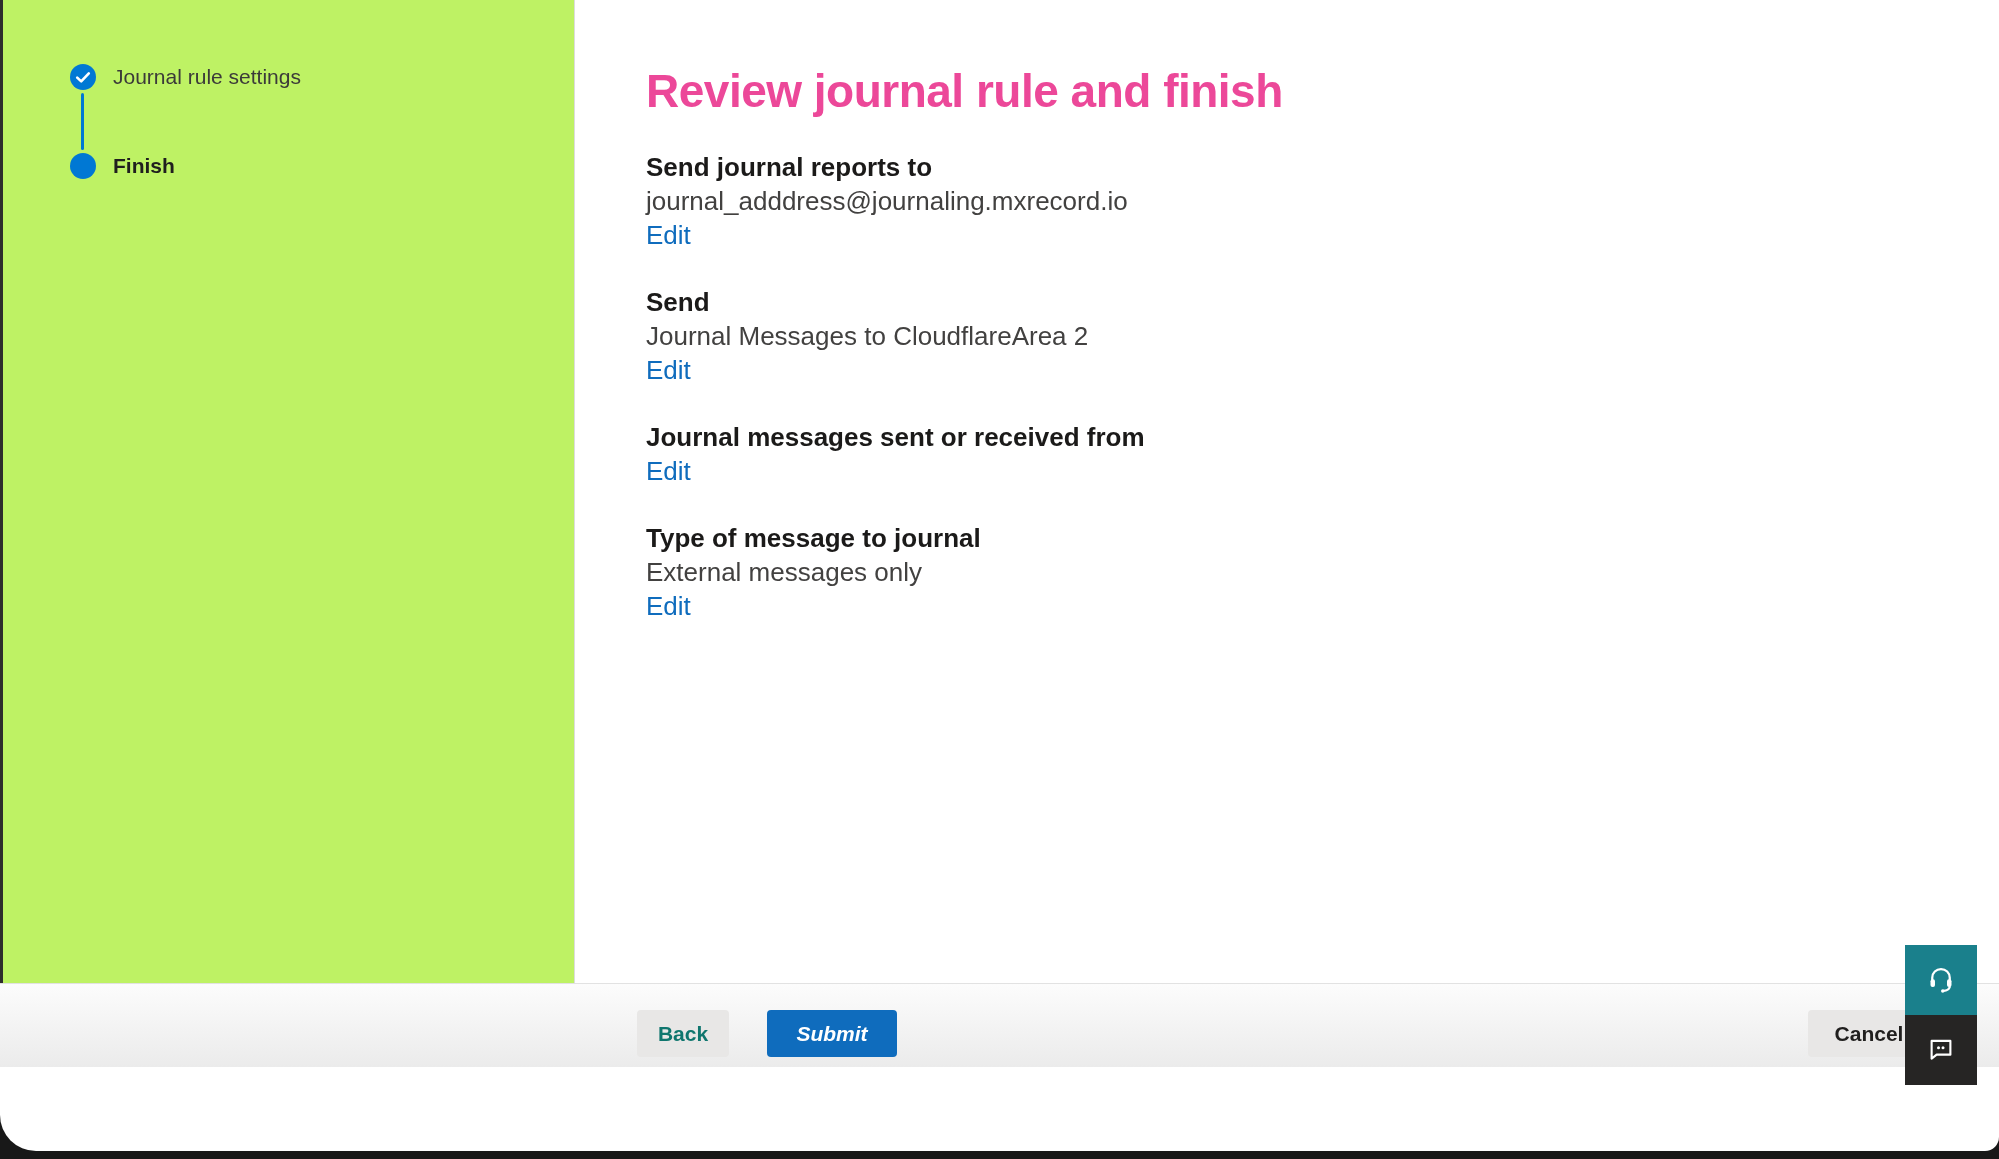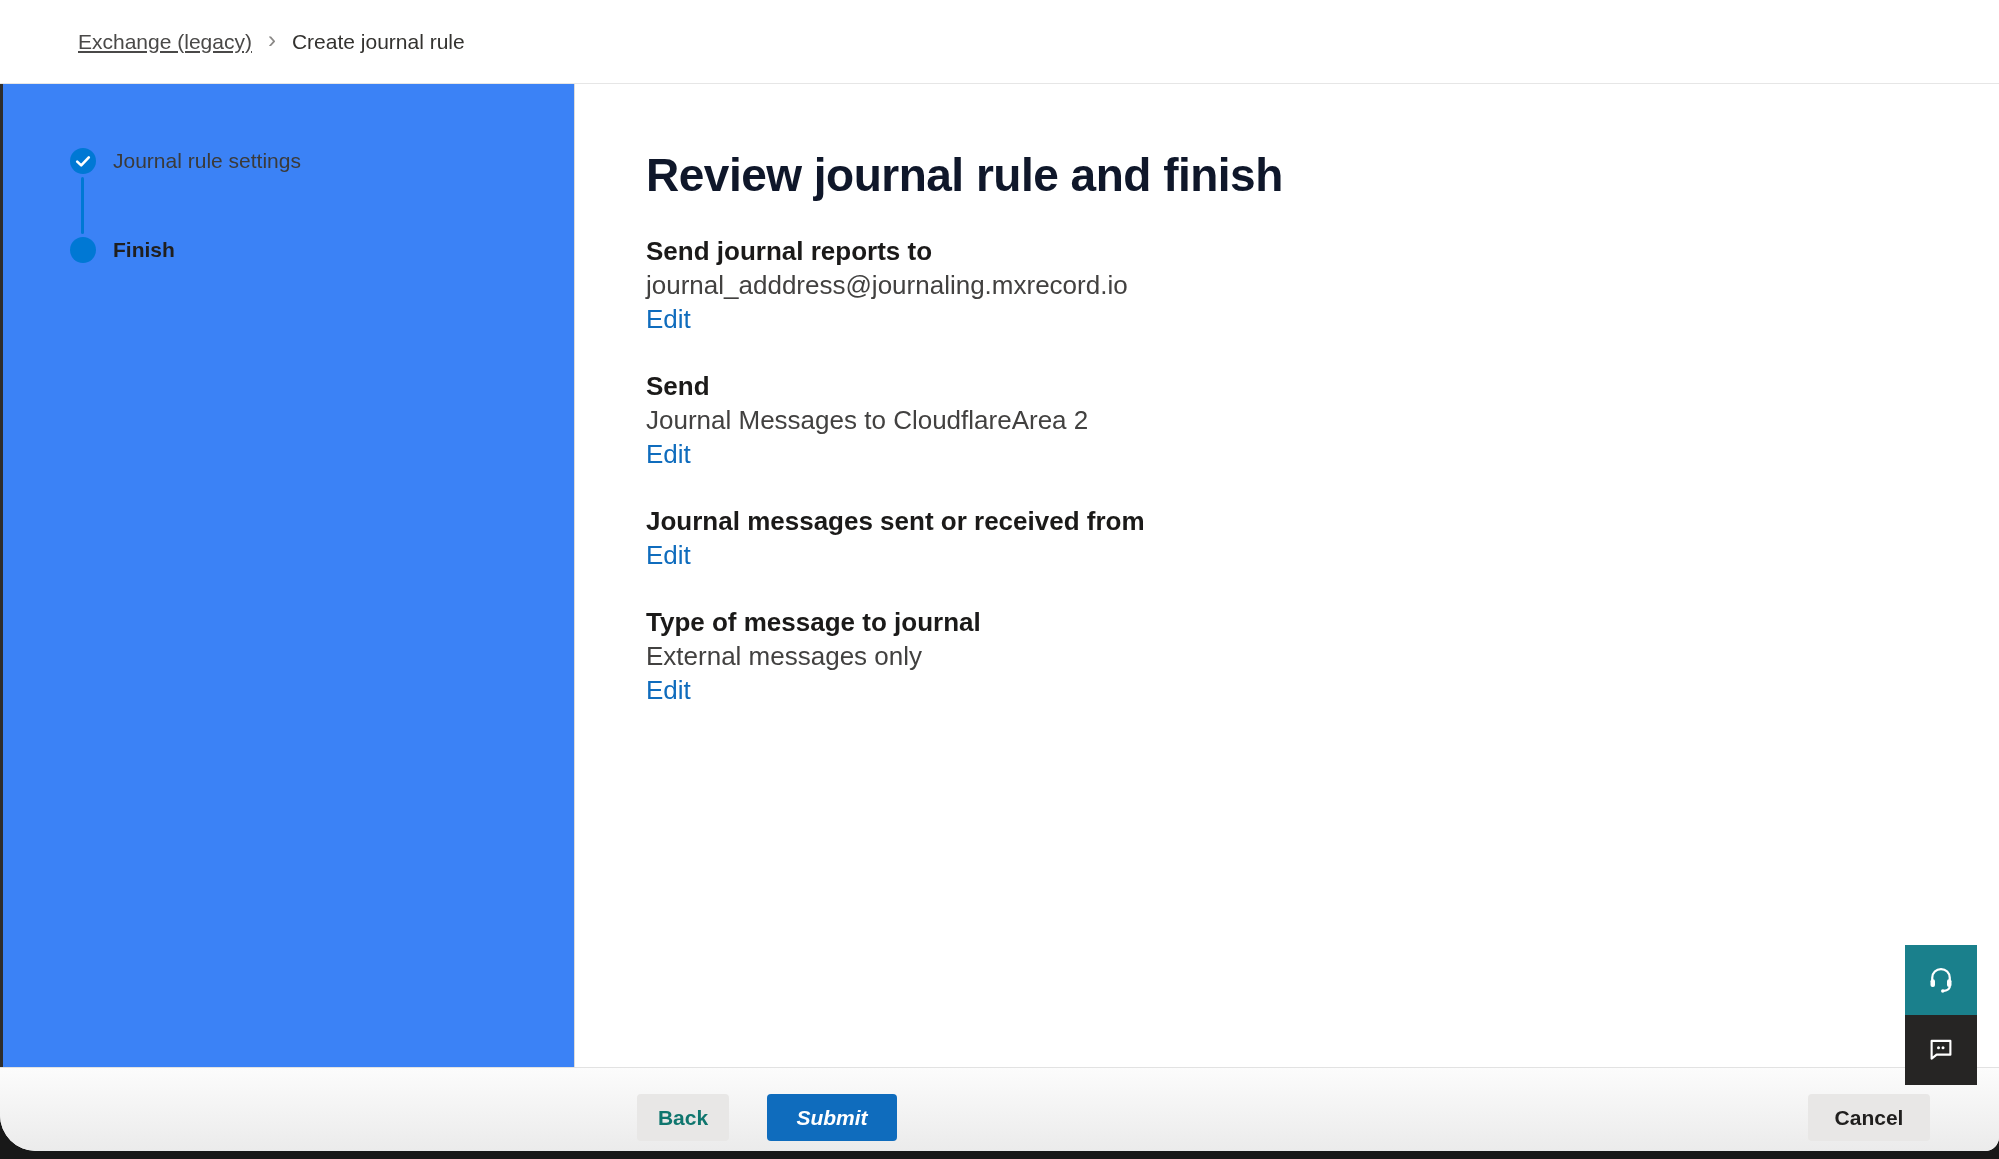--- a/index.html
+++ b/index.html
@@ -30,40 +30,40 @@
   .crumb-sep { margin: 0 16px; color: #8a8886; font-size: 24px; line-height: 1; transform: translateY(-2px); }
   .crumb-current { color: #33322f; }
 
   
   .body-row { display: flex; height: 983px; }
   .sidebar {
     width: 575px; flex: 0 0 575px;
     border-right: 1px solid #dcdcdc;
     position: relative;
     padding: 64px 0 0 70px;
-    background: #3b82f6;
+    background: #bef264;
   }
   .left-edge {
     position: absolute; left: 0; top: 0; width: 3px; height: 100%;
     background: #2e2d2c;
   }
   .step { display: flex; align-items: center; gap: 17px; }
   .step-icon { width: 26px; height: 26px; flex: 0 0 26px; border-radius: 50%; }
   .step-icon.dot { background: #0078d4; }
   .step-label { font-size: 21px; color: #3b3a39; }
   .step-label.bold { font-weight: 700; color: #201f1e; }
   .step-connector {
     width: 3px; height: 57px; background: #0078d4;
     margin: 3px 0 3px 11px; border-radius: 2px;
   }
 
   
   .content { flex: 1; padding: 64px 0 0 71px; background: #fff; }
   .page-title {
-    font-size: 46px; font-weight: 700; color: #0f172a;
+    font-size: 46px; font-weight: 700; color: #ec4899;
     letter-spacing: -0.5px; margin: 0 0 32px 0;
   }
   .review-section { margin-bottom: 33px; font-size: 26px; line-height: 34px; }
   .review-section .sec-label { font-weight: 700; color: #1b1a19; }
   .review-section .sec-value { color: #424140; }
   .edit-link { color: #0f6cbd; cursor: pointer; text-decoration: none; display: inline-block; }
 
   
   .footer {
     height: 84px; position: relative;
@@ -87,27 +87,20 @@
     border: none; cursor: pointer;
   }
   .float-help     { top: 945px;  background: #1a808c; }
   .float-feedback { top: 1015px; background: #262524; }
 </style>
 </head>
 <body>
 
 <div class="window">
 
-  <header class="topbar">
-    <nav class="breadcrumb">
-      <a class="crumb-link">Exchange (legacy)</a>
-      <span class="crumb-sep">›</span>
-      <span class="crumb-current">Create journal rule</span>
-    </nav>
-  </header>
 
   <div class="body-row">
 
     <aside class="sidebar">
       <span class="left-edge"></span>
 
       <div class="step">
         <span class="step-icon">
           <svg width="26" height="26" viewBox="0 0 26 26">
             <circle cx="13" cy="13" r="13" fill="#0078d4"></circle>

